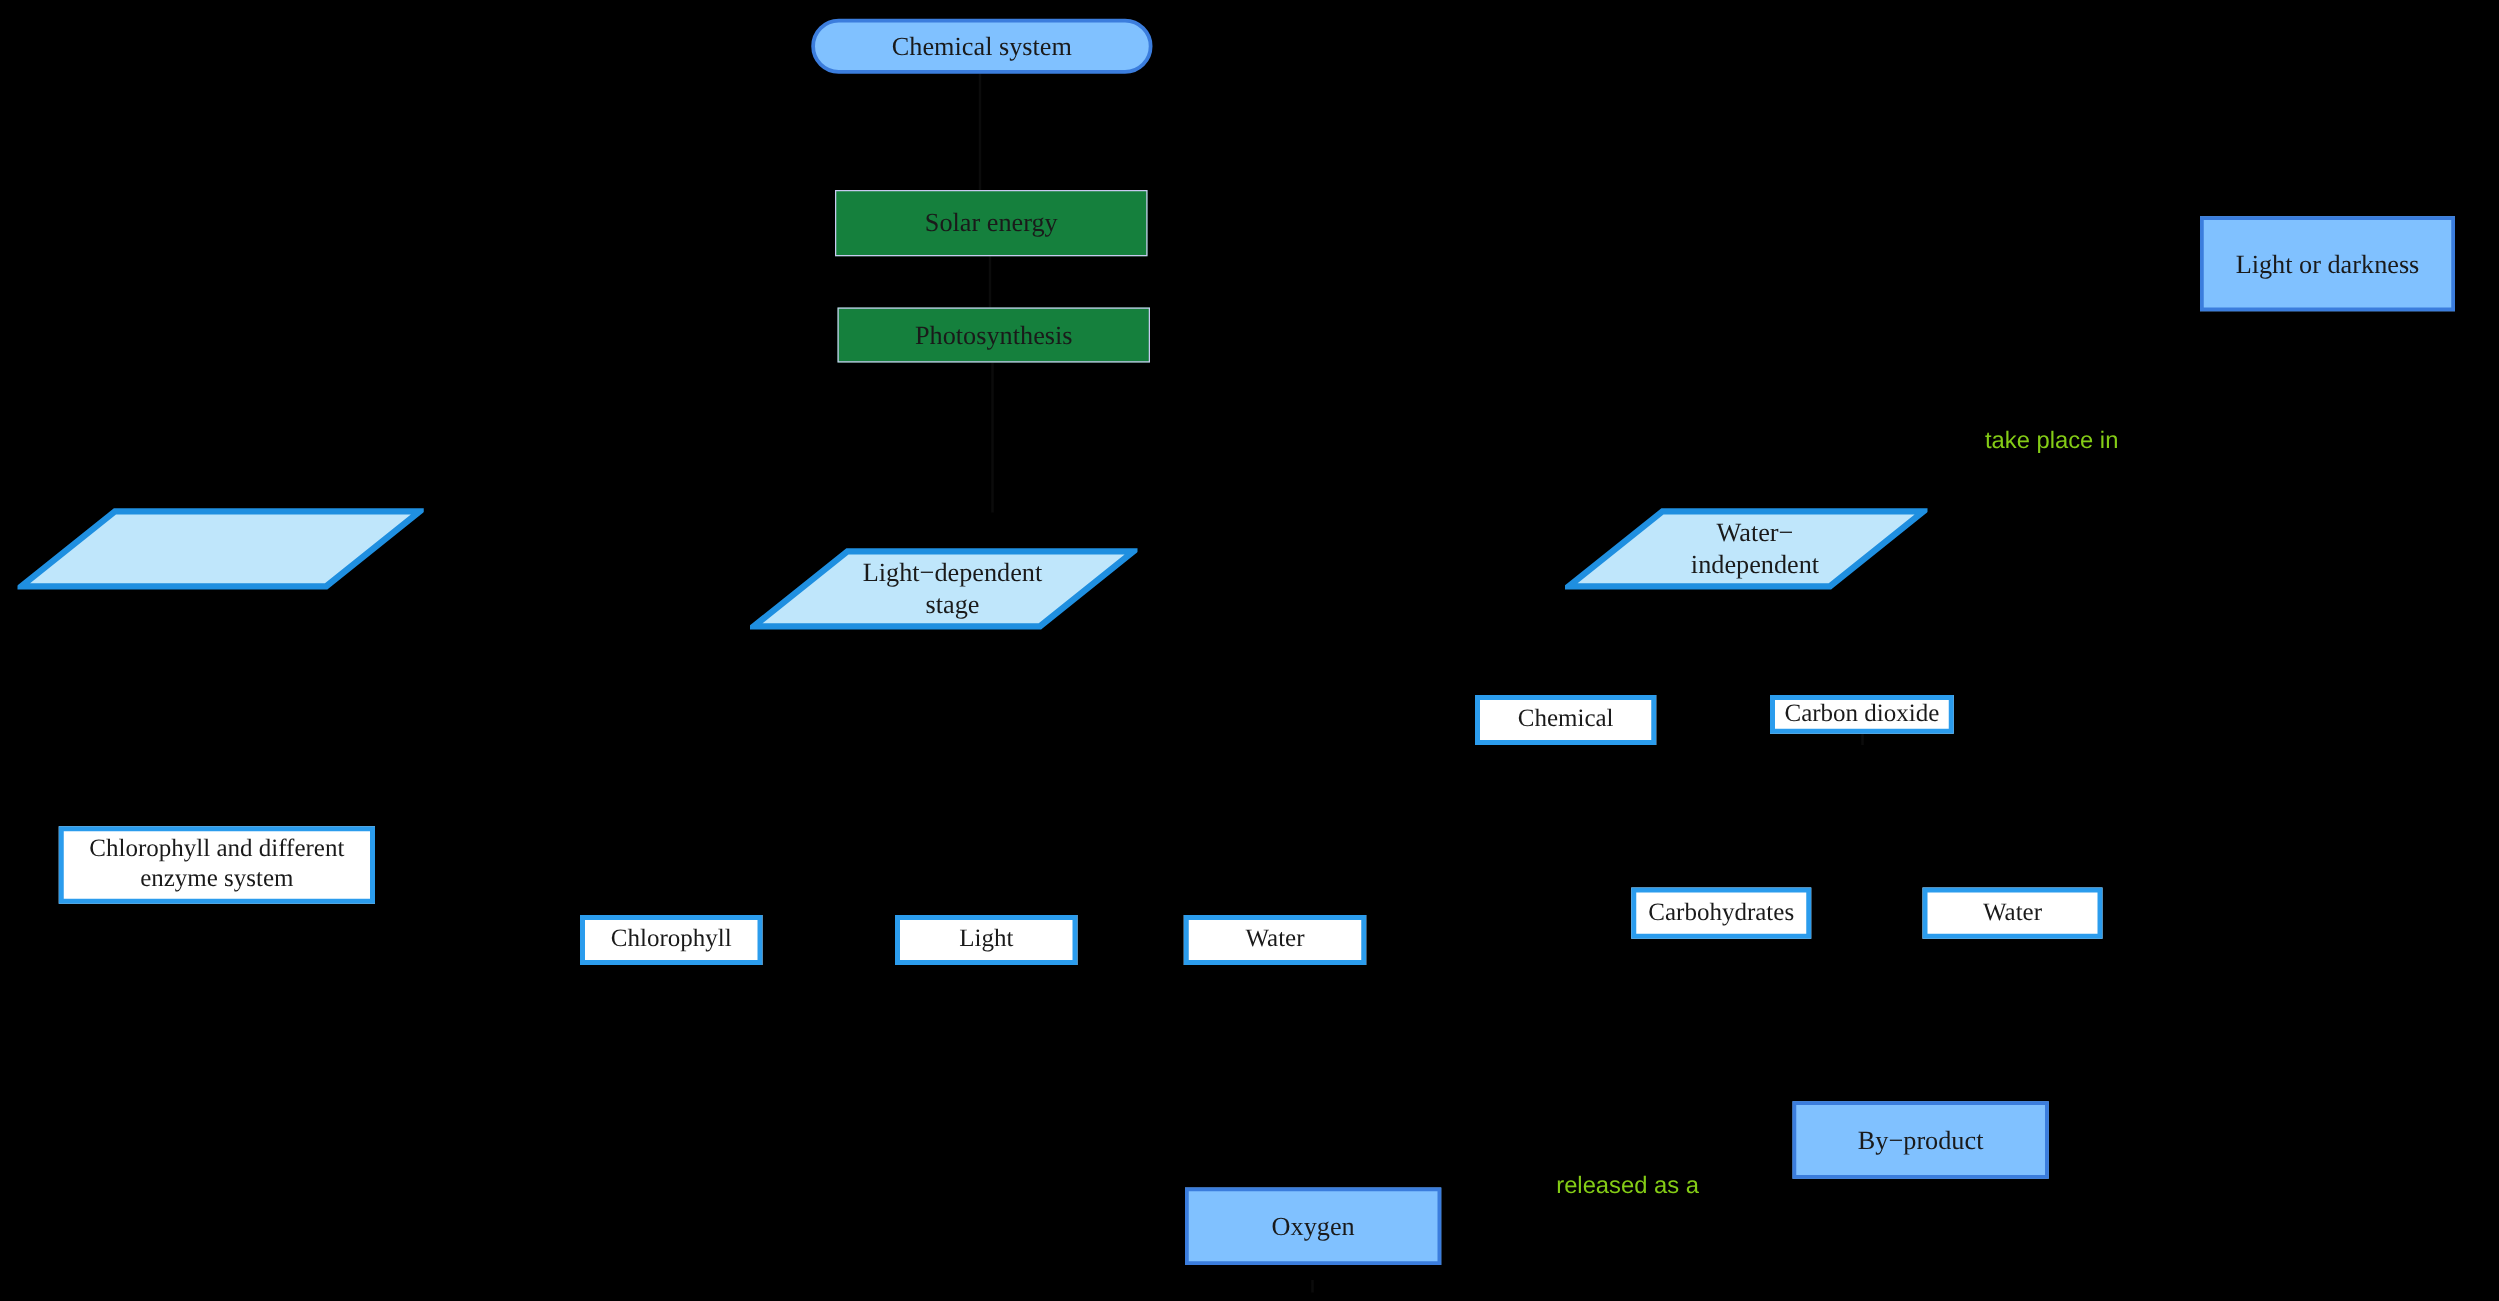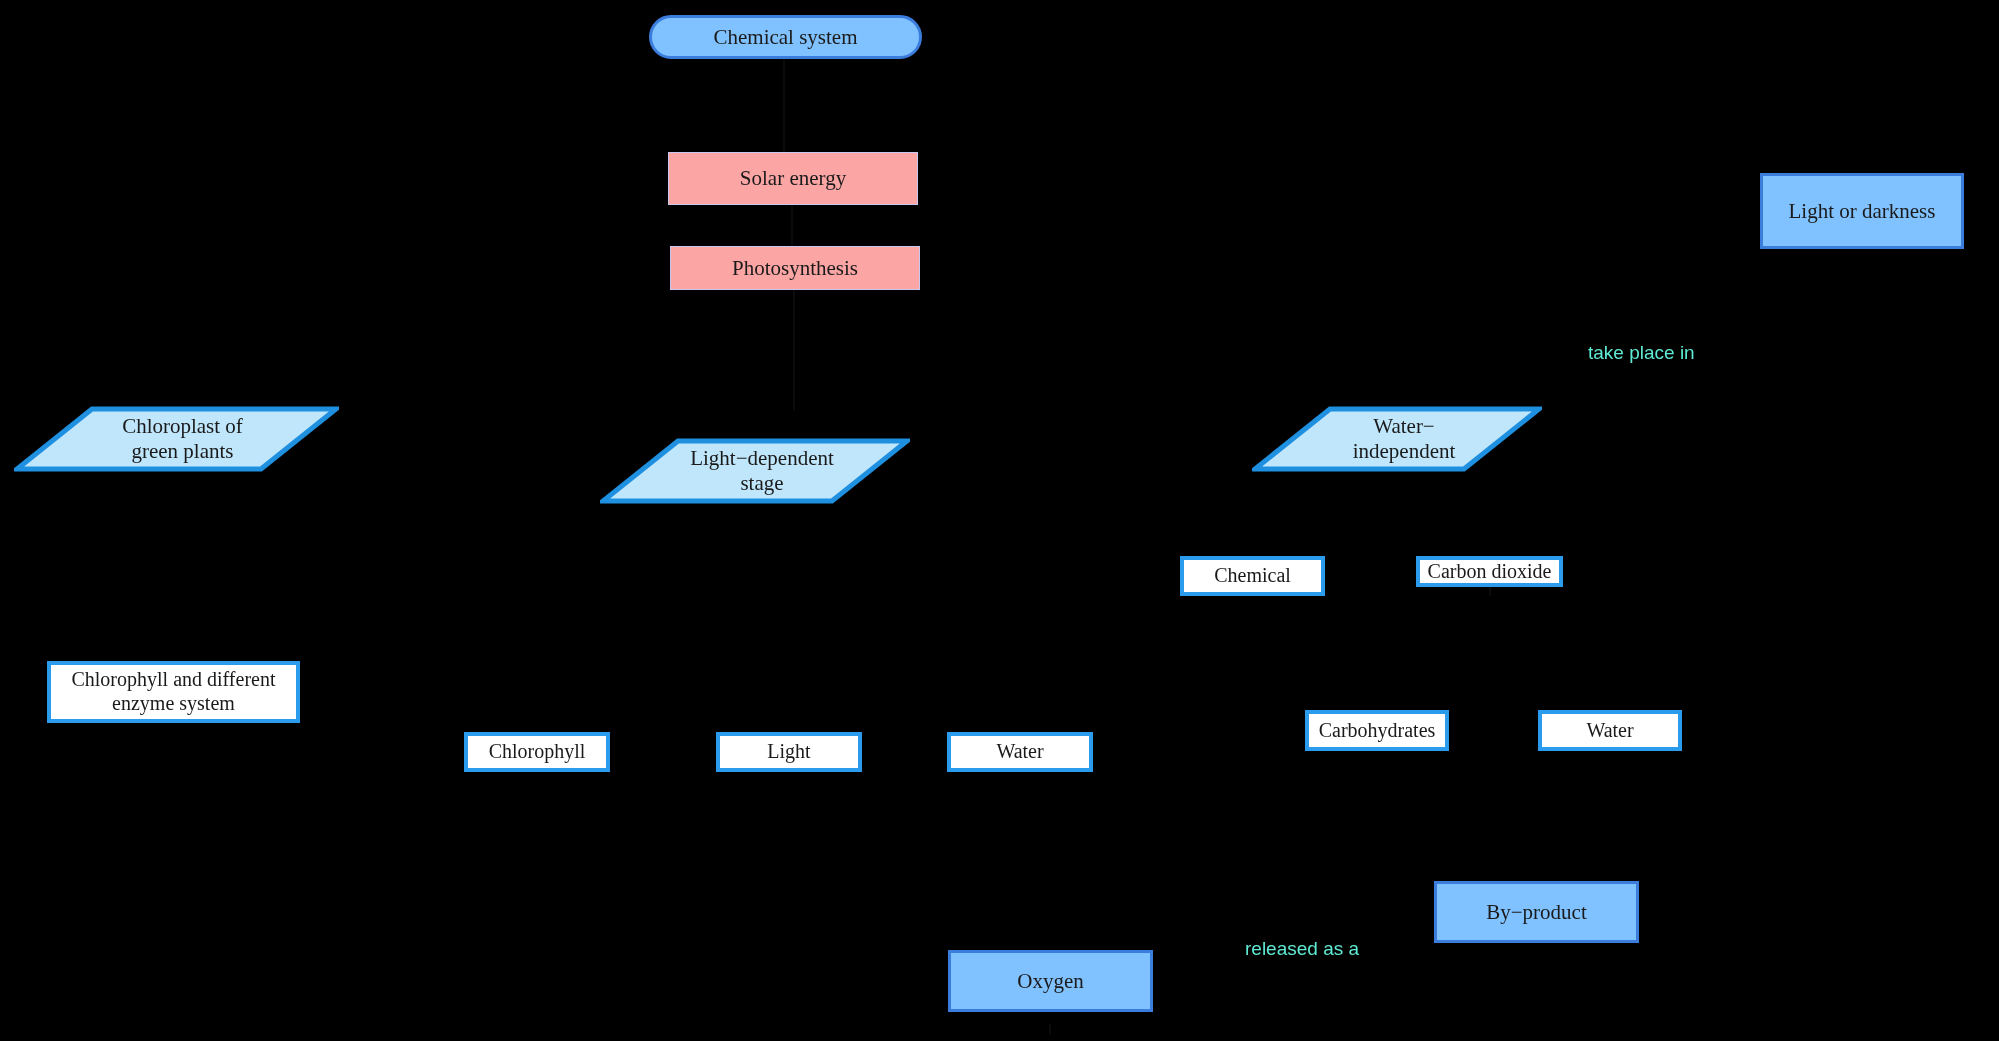--- a/index.html
+++ b/index.html
@@ -42,21 +42,21 @@
     background: #80c1ff;
     border: 3px solid #3b7ddd;
     font-size: 21px;
   }
   .n-blue.rounded {
     border-radius: 26px;
   }
 
   
   .n-lav {
-    background: #fca5a5;
+    background: #15803d;
     border: 1px solid #c9c9f0;
     font-size: 21px;
     text-align: right;
   }
 
   
   .n-white {
     background: #ffffff;
     border: 4px solid #2b9ced;
     font-size: 20px;
@@ -80,21 +80,21 @@
     z-index: 1;
     width: 100%;
     display: block;
     text-align: center;
     white-space: pre-line;
   }
 
   
   .edge-label {
     position: absolute;
-    color: #5eead4;
+    color: #84cc16;
     font-family: "Liberation Sans", "DejaVu Sans", sans-serif;
     font-size: 19px;
     white-space: nowrap;
   }
 
   
   .stub {
     position: absolute;
     background: #0b0b0b;
   }
@@ -128,22 +128,20 @@
   <div class="node n-blue" style="left:1760px; top:173px; width:204px; height:76px;">
     <span>Light or darkness</span>
   </div>
 
   <div class="edge-label" style="left:1588px; top:342px;">take place in</div>
 
   <div class="node n-para" style="left:14px; top:406px; width:325px; height:66px; padding-left:14px; padding-right:14px;">
     <svg class="para-shape" viewBox="0 0 325 66" preserveAspectRatio="none">
       <polygon points="78,3 322,3 247,63 3,63" fill="#bfe6fb" stroke="#1f8fe0" stroke-width="5"></polygon>
     </svg>
-    <span class="para-label" style="padding-left:12px;">Chloroplast of
-green plants</span>
   </div>
 
   <div class="node n-para" style="left:600px; top:406px; width:310px; height:66px;margin-top:32px;">
     <svg class="para-shape" viewBox="0 0 310 66" preserveAspectRatio="none">
       <polygon points="78,3 307,3 232,63 3,63" fill="#bfe6fb" stroke="#1f8fe0" stroke-width="5"></polygon>
     </svg>
     <span class="para-label" style="padding-left:14px;">Light−dependent
 stage</span>
   </div>
 

